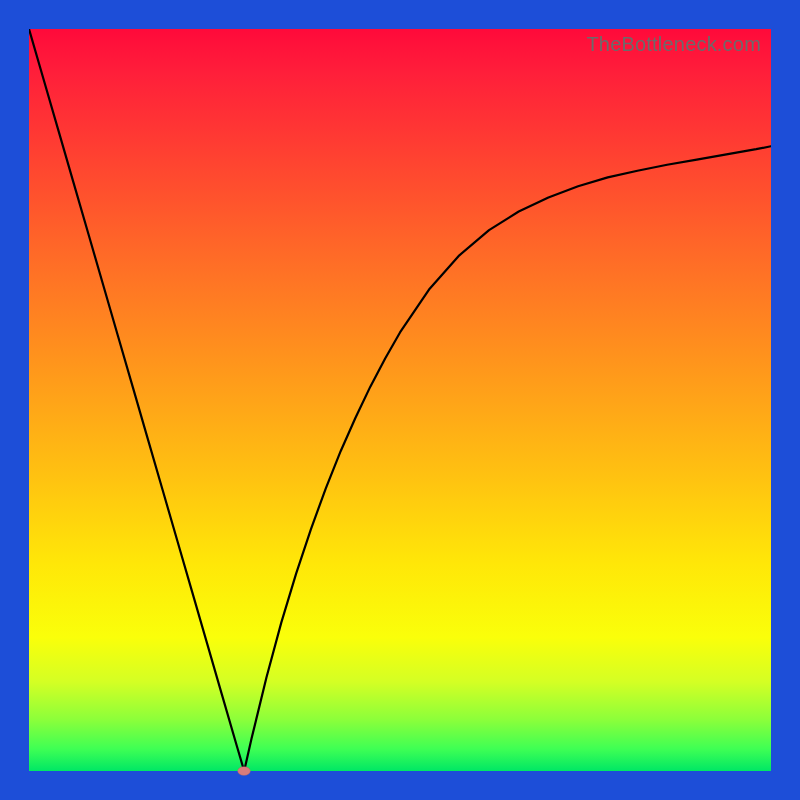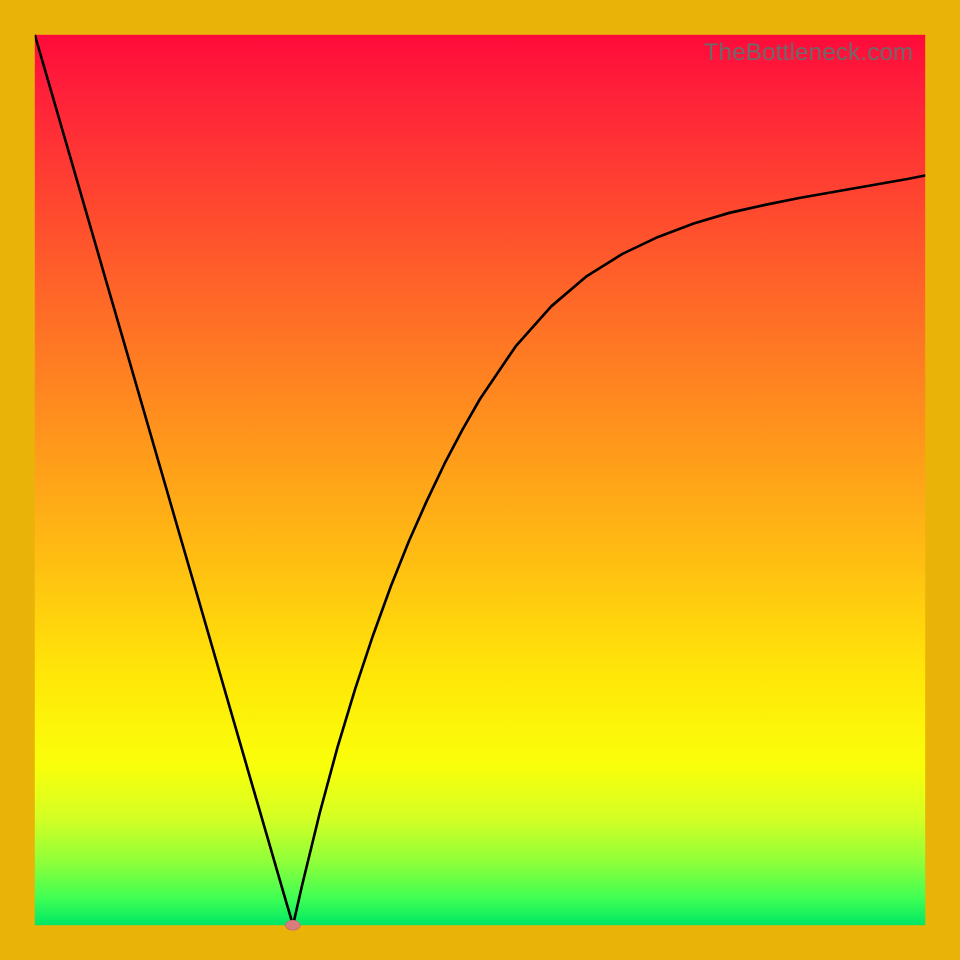--- a/index.html
+++ b/index.html
@@ -8,21 +8,21 @@
     width: 800px;
     height: 800px;
     overflow: hidden;
     background: #000000;
     font-family: Arial, Helvetica, sans-serif;
   }
   .frame {
     position: relative;
     width: 800px;
     height: 800px;
-    background: #eab308;
+    background: #1d4ed8;
   }
   .plot-area {
     position: absolute;
     left: 29px;
     top: 29px;
     width: 742px;
     height: 742px;
     
     background: linear-gradient(
       to bottom,

